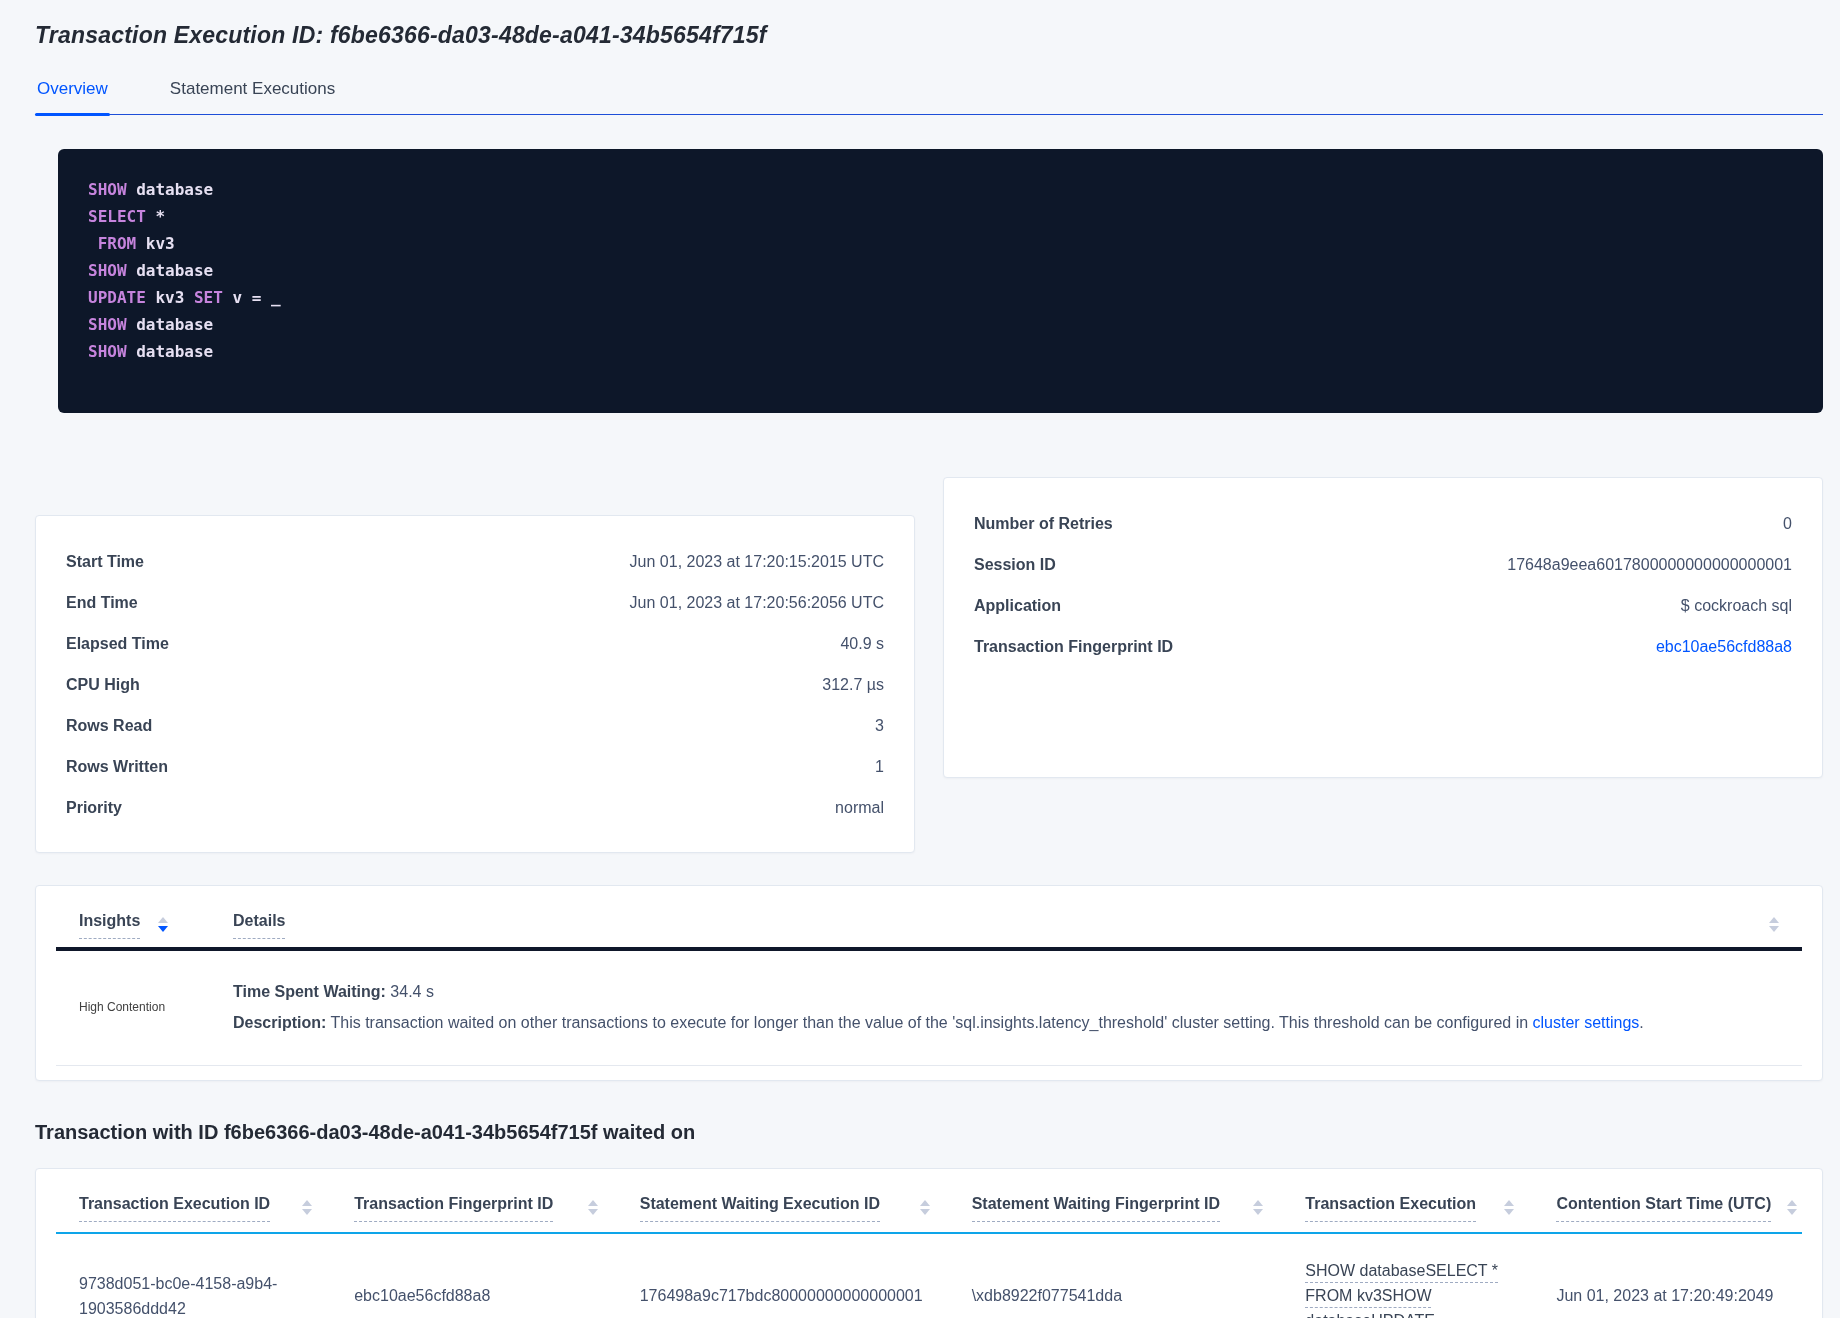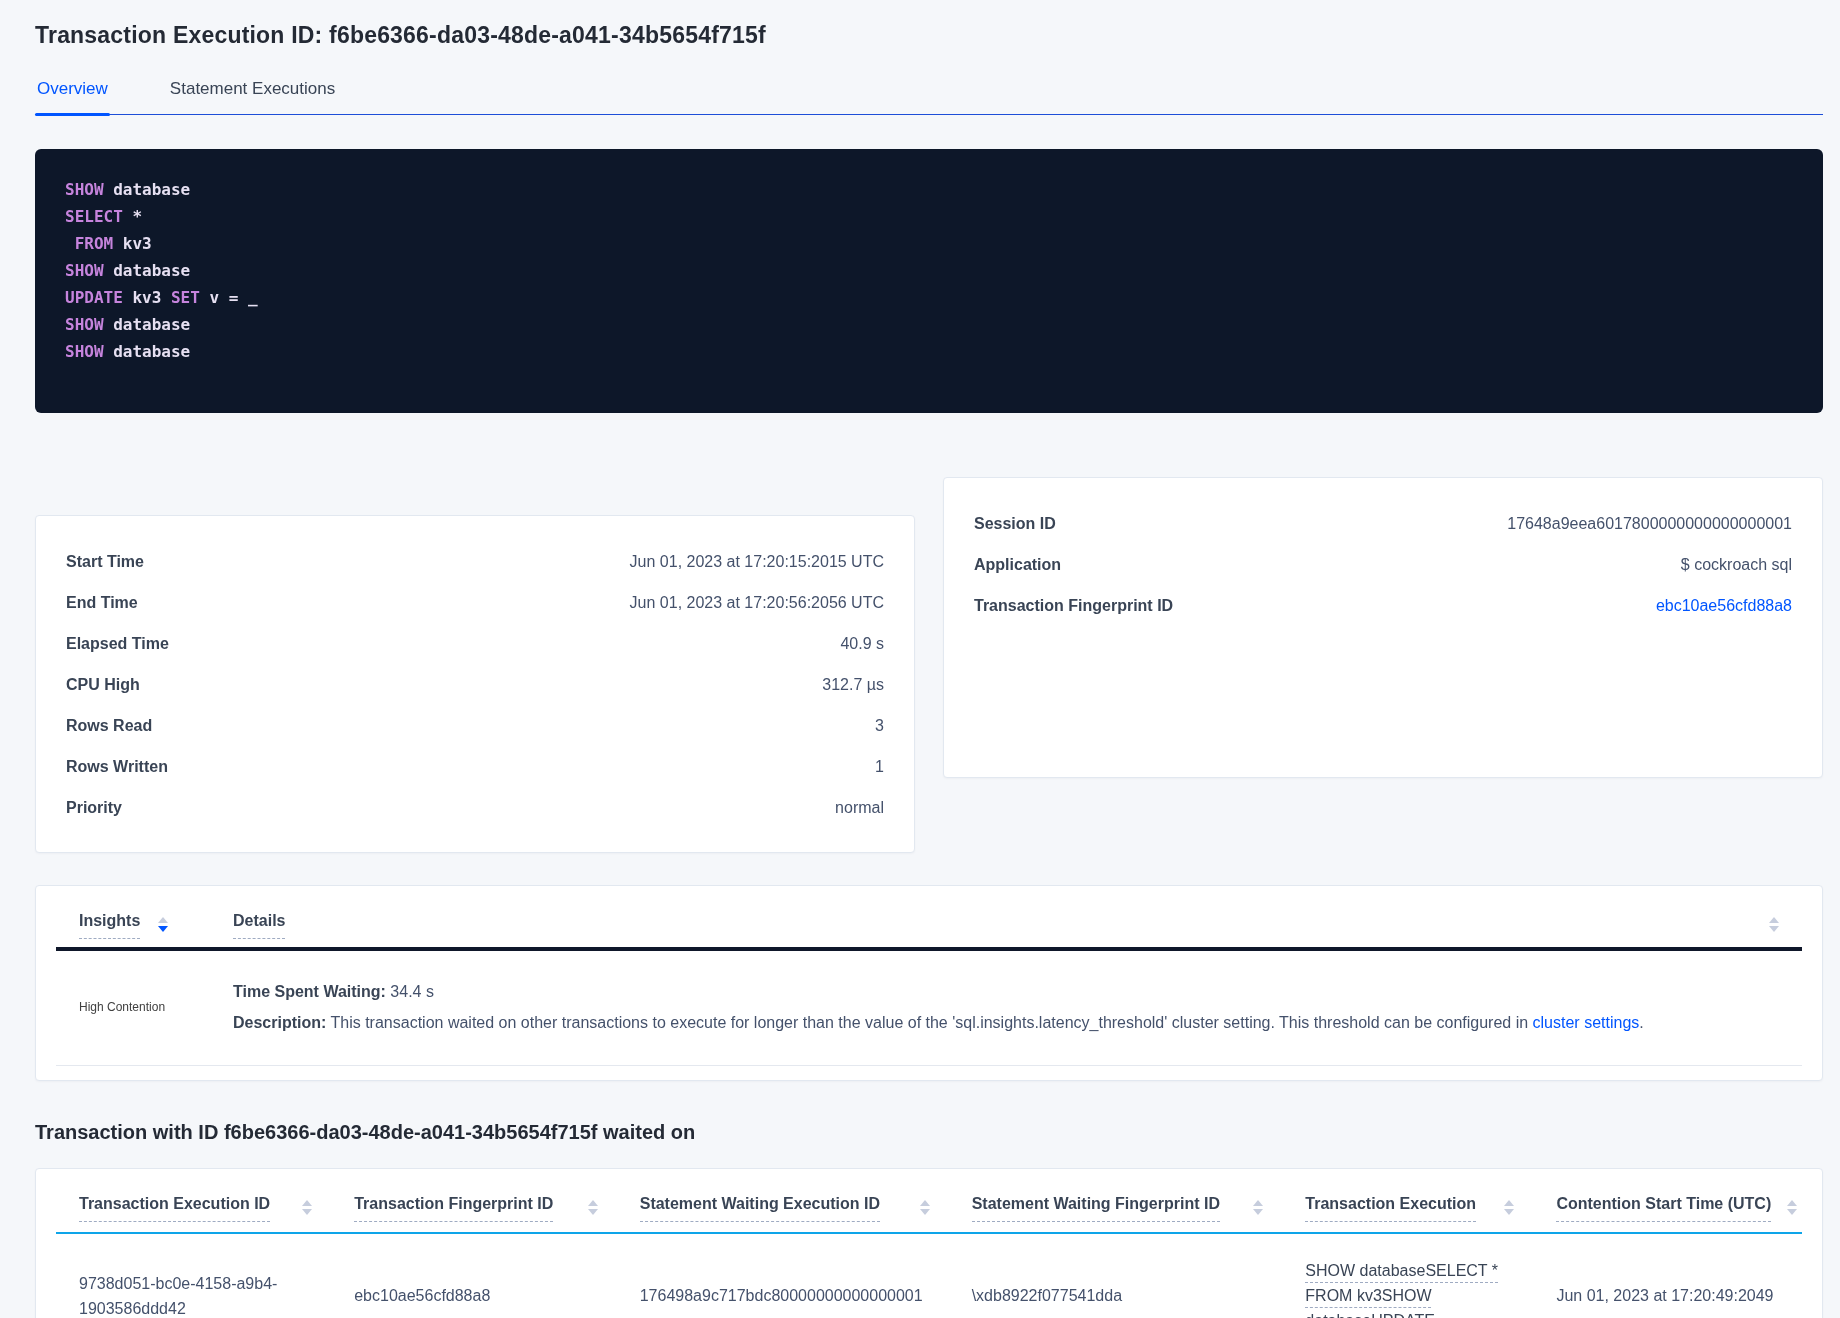--- a/index.html
+++ b/index.html
@@ -6,21 +6,21 @@
   html,body { width:1840px; height:1318px; overflow:hidden; }
   body {
     background:#f5f7fa;
     font-family:"Liberation Sans", sans-serif;
     color:#475872;
   }
   .page { padding:22px 17px 0 35px; }
 
   
   .page-title {
-    font-size:23px; font-weight:700; color:#242a35; letter-spacing:.2px;
+    font-size:23px; font-weight:700; color:#242a35; letter-spacing:.2px;font-style:italic;
   }
   .tabs {
     margin-top:30px;
     display:flex; align-items:flex-end;
     border-bottom:1px solid #1d4ed8;
   }
   .tab {
     font-size:17px; color:#394455; padding:0 2px 15px 2px; margin-right:58px;
     cursor:pointer; position:relative;
   }
@@ -30,20 +30,21 @@
     height:3px; background:#0055ff; border-radius:2px;
   }
 
   
   .code-block {
     margin-top:34px;
     background:#0d1729;
     border-radius:6px;
     padding:27px 30px;
     min-height:264px;
+    margin-left:23px;
   }
   .code-line {
     font-family:"DejaVu Sans Mono", monospace;
     font-size:16px; line-height:27px;
     white-space:pre;
     color:#e6e0f2;
   }
   .code-line .kw { color:#c684dd; font-weight:700; }
   .code-line .pln { color:#e6e0f2; font-weight:700; }
 
@@ -200,20 +201,24 @@
         <span class="kv-value">1</span>
       </div>
       <div class="kv-row">
         <span class="kv-label">Priority</span>
         <span class="kv-value">normal</span>
       </div>
     </div>
 
     <div class="card right">
       <div class="kv-row">
+        <span class="kv-label">Number of Retries</span>
+        <span class="kv-value">0</span>
+      </div>
+      <div class="kv-row">
         <span class="kv-label">Session ID</span>
         <span class="kv-value">17648a9eea6017800000000000000001</span>
       </div>
       <div class="kv-row">
         <span class="kv-label">Application</span>
         <span class="kv-value">$ cockroach sql</span>
       </div>
       <div class="kv-row">
         <span class="kv-label">Transaction Fingerprint ID</span>
         <span class="kv-value link">ebc10ae56cfd88a8</span>

